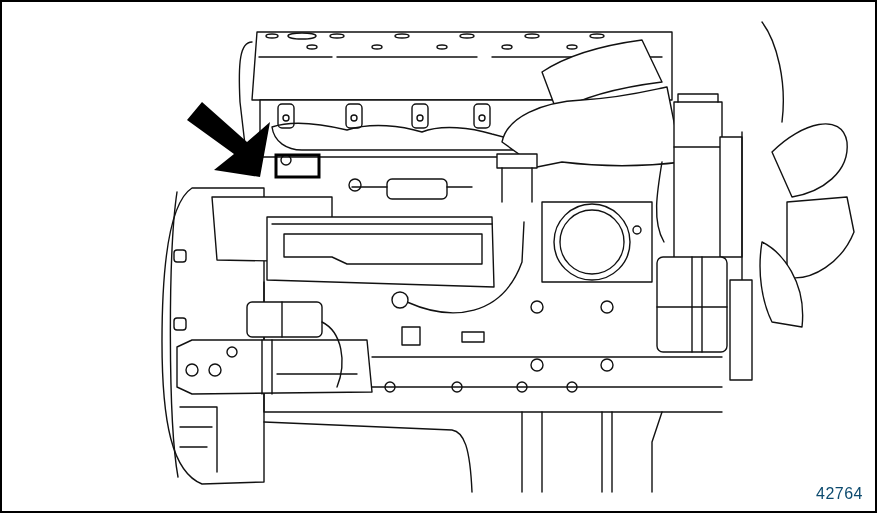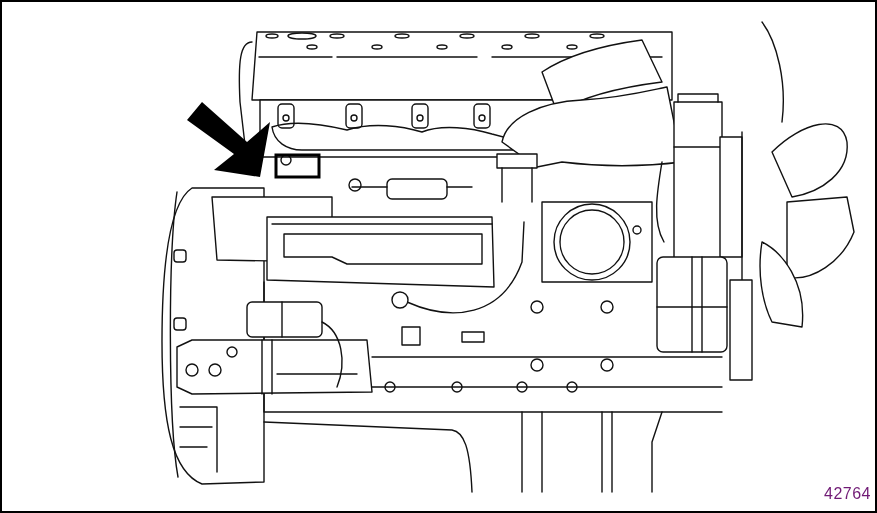--- a/index.html
+++ b/index.html
@@ -1,18 +1,18 @@
 <!DOCTYPE html>
 <html><head>
 <meta charset="utf-8">
 <style>
   html, body { margin: 0; padding: 0; background: #ffffff; }
   body { width: 877px; height: 513px; overflow: hidden; font-family: "Liberation Sans", sans-serif; }
   .frame { position: absolute; left: 0; top: 0; width: 873px; height: 509px; border: 2px solid #000; background: #fff; }
-  .figure-id { position: absolute; right: 4px; bottom: 8px; font-size: 16px; color: #701a75; letter-spacing: 0.5px; text-align: right; }
+  .figure-id { position: absolute; right: 12px; bottom: 8px; font-size: 16px; color: #0c4a6e; letter-spacing: 0.5px; text-align: right; }
   svg { position: absolute; left: 0; top: 0; }
   svg .ln { fill: none; stroke: #111; stroke-width: 1.4; stroke-linejoin: round; stroke-linecap: round; }
   svg .wf { fill: #fff; stroke: #111; stroke-width: 1.4; stroke-linejoin: round; }
   svg .blk { fill: #000; stroke: none; }
   svg .box { fill: none; stroke: #000; stroke-width: 3; }
 </style>
 </head>
 <body>
 
 <div class="frame">

